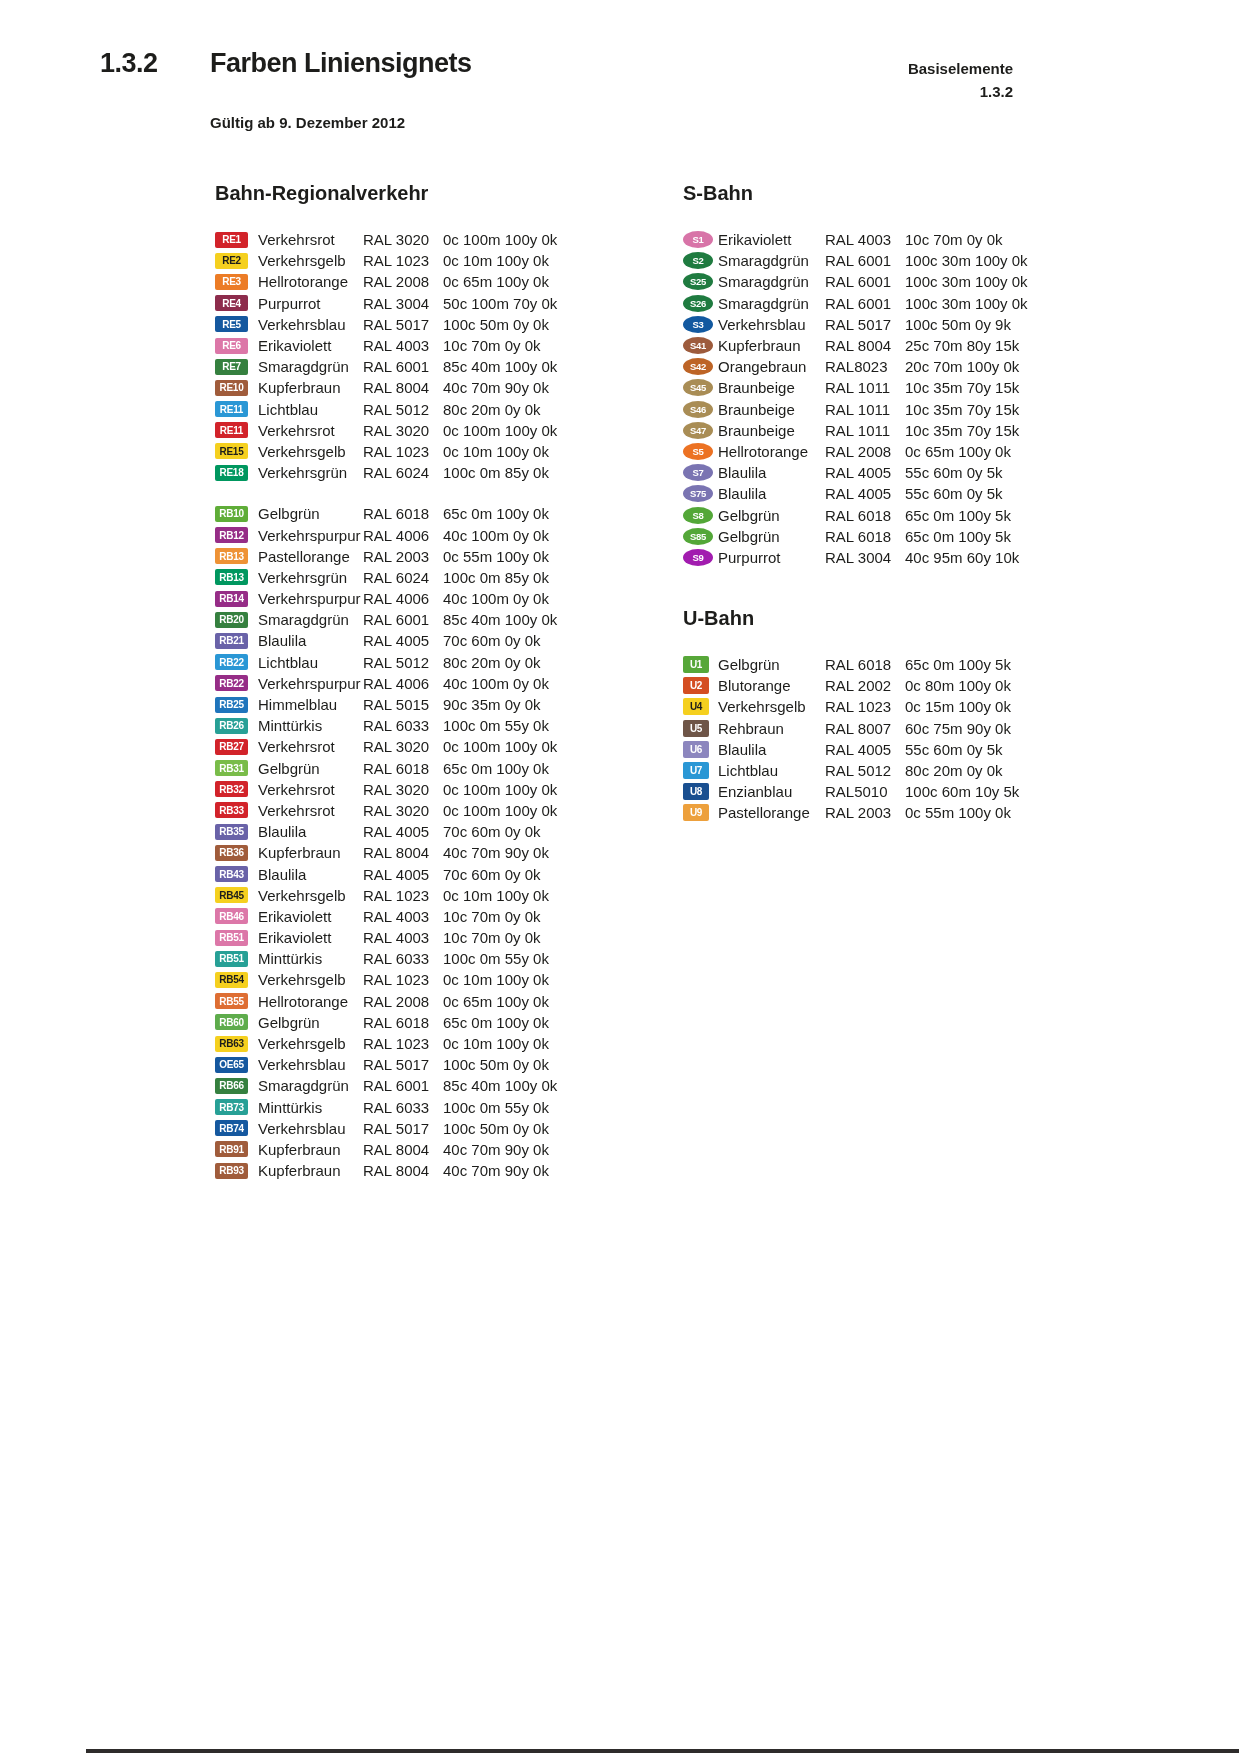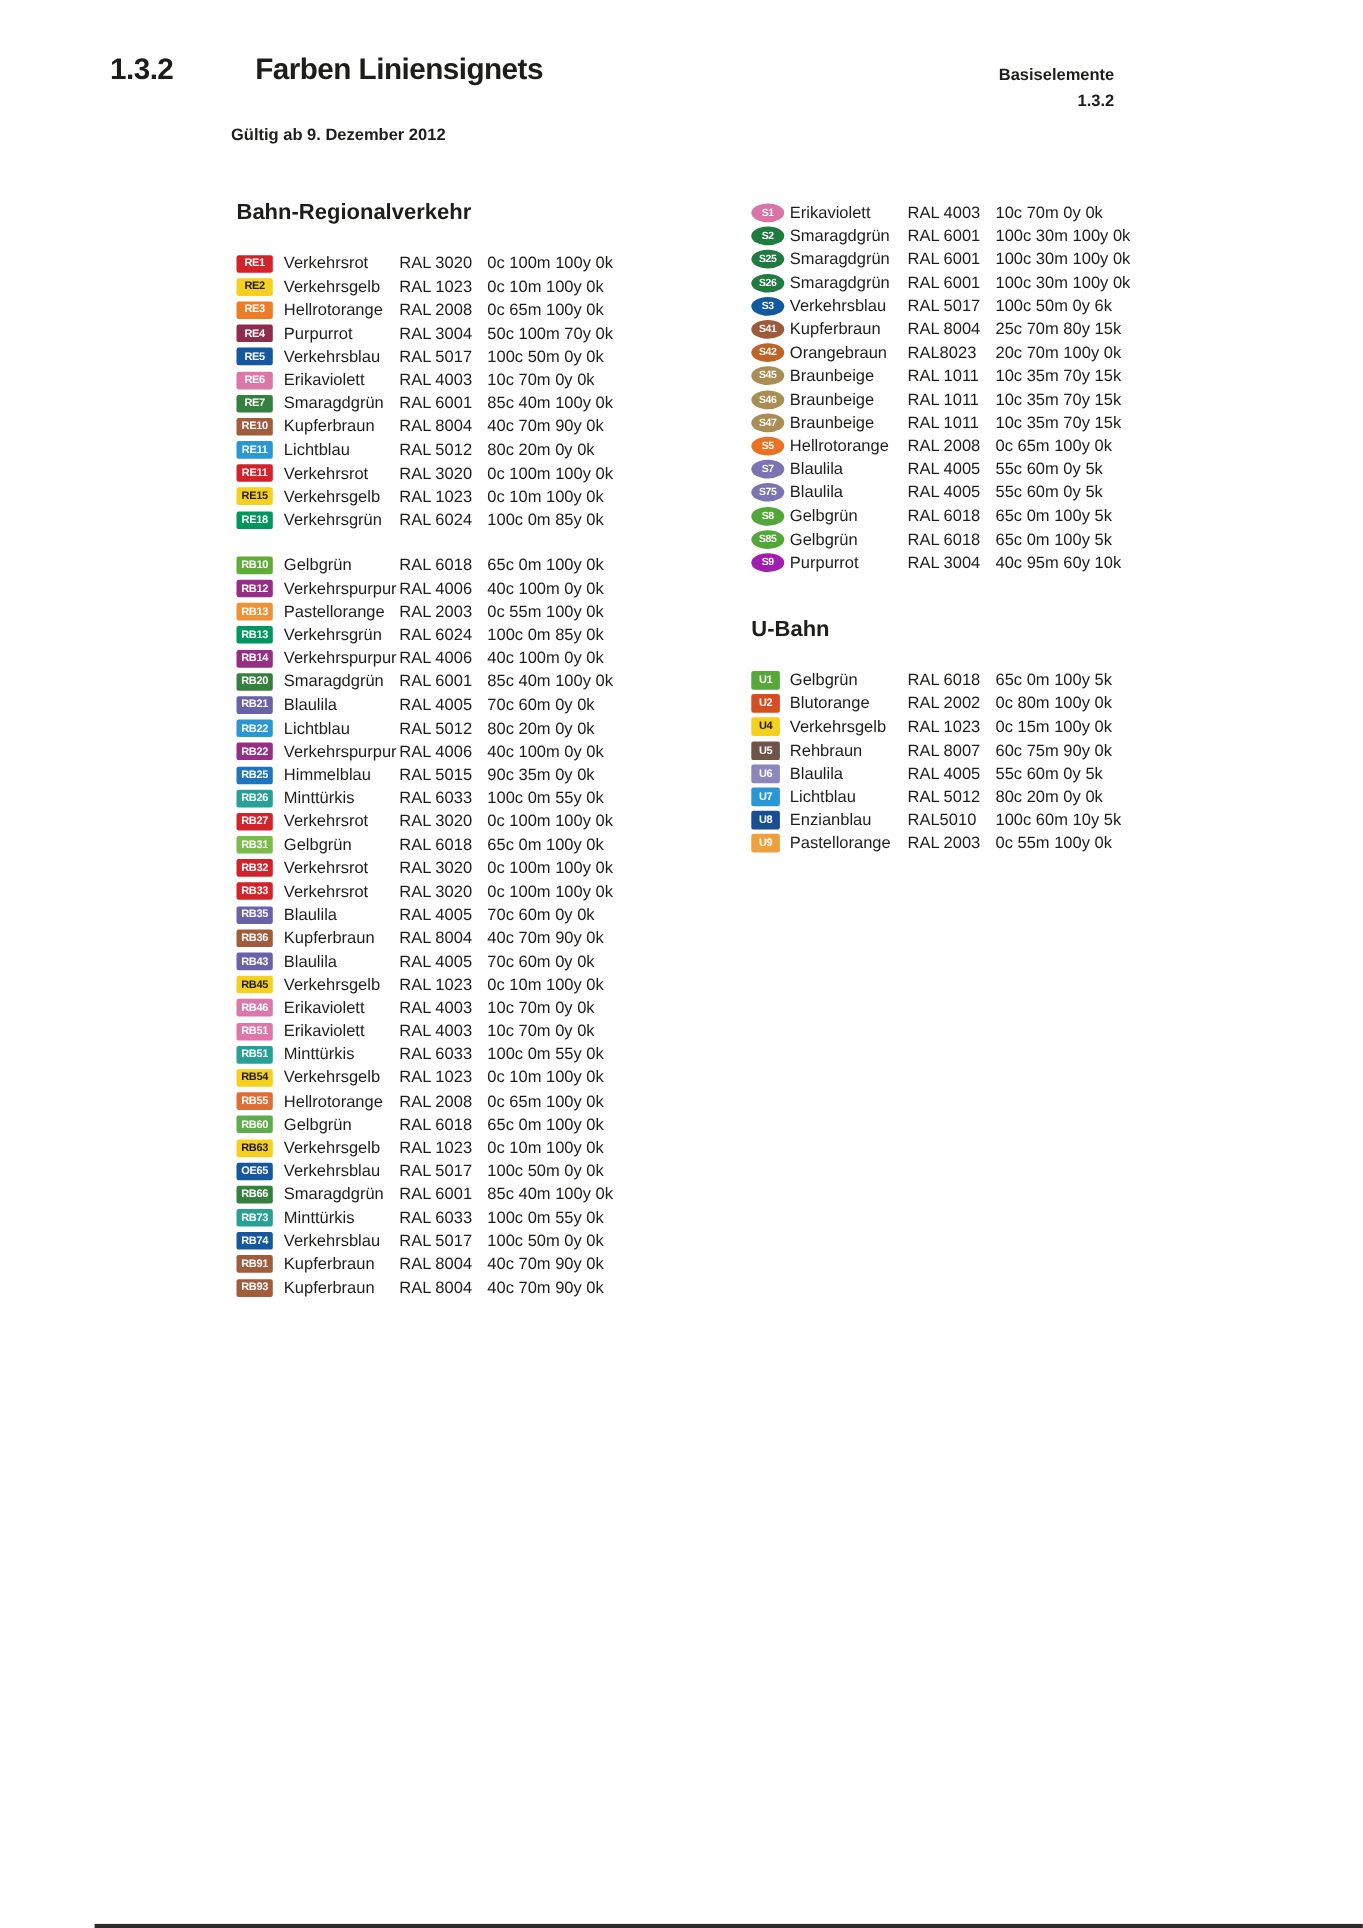--- a/index.html
+++ b/index.html
@@ -6,21 +6,21 @@
   body{
     width:1239px;height:1753px;position:relative;
     background:#ffffff;
     font-family:"Liberation Sans", sans-serif;
     color:#1d1d1b;
     overflow:hidden;
   }
   .abs{position:absolute;}
   
   .section-no{left:100px;top:48px;font-size:27px;font-weight:bold;letter-spacing:-0.5px;}
-  .page-title{left:210px;top:48px;font-size:27px;font-weight:bold;letter-spacing:-0.5px;margin-left:22px;}
+  .page-title{left:210px;top:48px;font-size:27px;font-weight:bold;letter-spacing:-0.5px;}
   .corner{right:226px;top:57px;text-align:right;font-size:15px;font-weight:bold;line-height:23px;}
   .valid-from{left:210px;top:114px;font-size:15px;font-weight:bold;}
   
   .col{position:absolute;top:183px;}
   .col-left{left:215px;width:470px;}
   .col-right{left:683px;width:480px;}
   .col-heading{font-size:20px;font-weight:bold;line-height:20px;margin-bottom:26px;}
   .group{margin:0;padding:0;}
   .group-gap{margin-bottom:20px;}
   .u-section{margin-top:40px;}
@@ -409,20 +409,21 @@
           <span class="badge badge-rect" style="background: rgb(160, 92, 59); color: rgb(255, 255, 255);">RB93</span>
         </span>
         <span class="cell-name">Kupferbraun</span>
         <span class="cell-ral">RAL 8004</span>
         <span class="cell-cmyk">40c 70m 90y 0k</span>
       </div>
     </div>
 </div>
 
 <div class="col col-right">
+  <div class="col-heading">S-Bahn</div>
   <div class="group" id="s-rows">
       <div class="row">
         <span class="cell-badge">
           <span class="badge badge-oval" style="background: rgb(216, 116, 168); color: rgb(255, 255, 255);">S1</span>
         </span>
         <span class="cell-name">Erikaviolett</span>
         <span class="cell-ral">RAL 4003</span>
         <span class="cell-cmyk">10c 70m 0y 0k</span>
       </div>
       <div class="row">
@@ -448,21 +449,21 @@
         <span class="cell-name">Smaragdgrün</span>
         <span class="cell-ral">RAL 6001</span>
         <span class="cell-cmyk">100c 30m 100y 0k</span>
       </div>
       <div class="row">
         <span class="cell-badge">
           <span class="badge badge-oval" style="background: rgb(18, 89, 160); color: rgb(255, 255, 255); text-align: right;">S3</span>
         </span>
         <span class="cell-name">Verkehrsblau</span>
         <span class="cell-ral">RAL 5017</span>
-        <span class="cell-cmyk">100c 50m 0y 6k</span>
+        <span class="cell-cmyk">100c 50m 0y 9k</span>
       </div>
       <div class="row">
         <span class="cell-badge">
           <span class="badge badge-oval" style="background: rgb(157, 91, 60); color: rgb(255, 255, 255);">S41</span>
         </span>
         <span class="cell-name">Kupferbraun</span>
         <span class="cell-ral">RAL 8004</span>
         <span class="cell-cmyk">25c 70m 80y 15k</span>
       </div>
       <div class="row">

